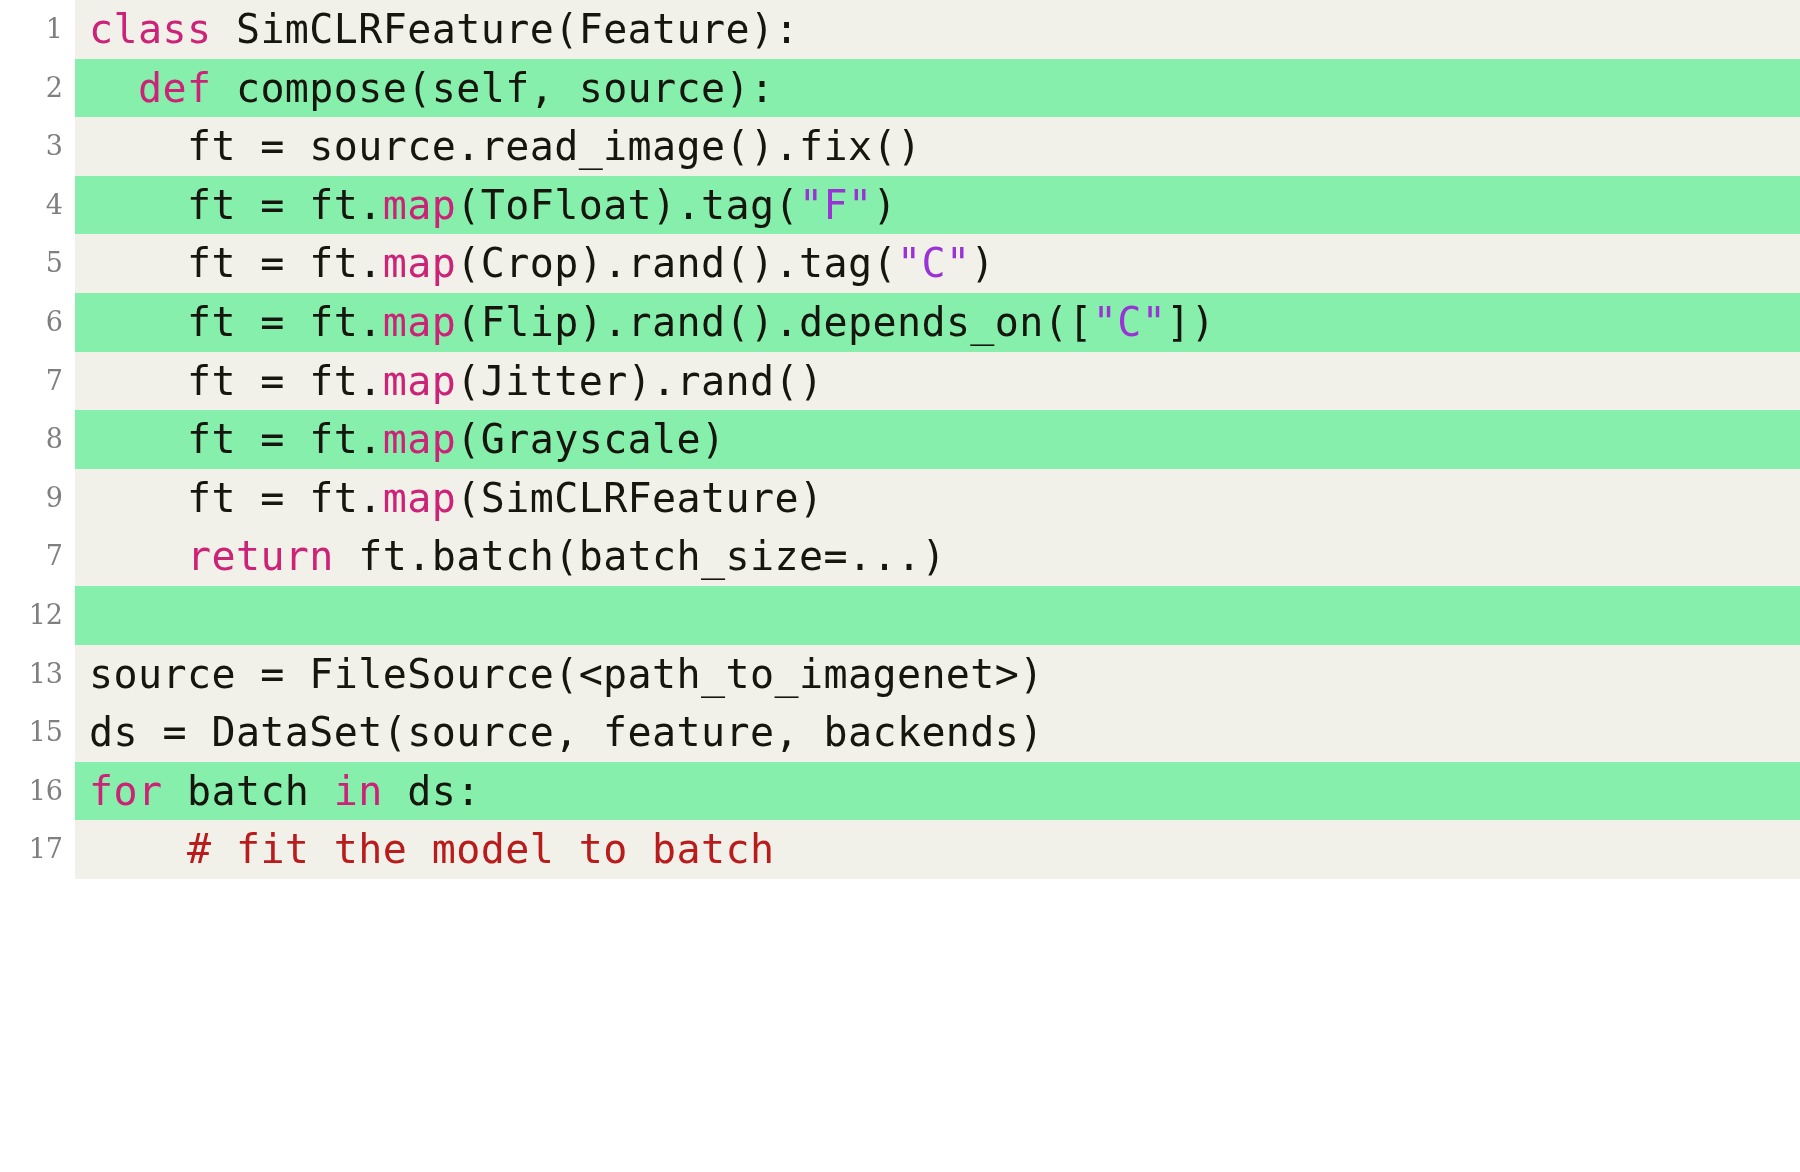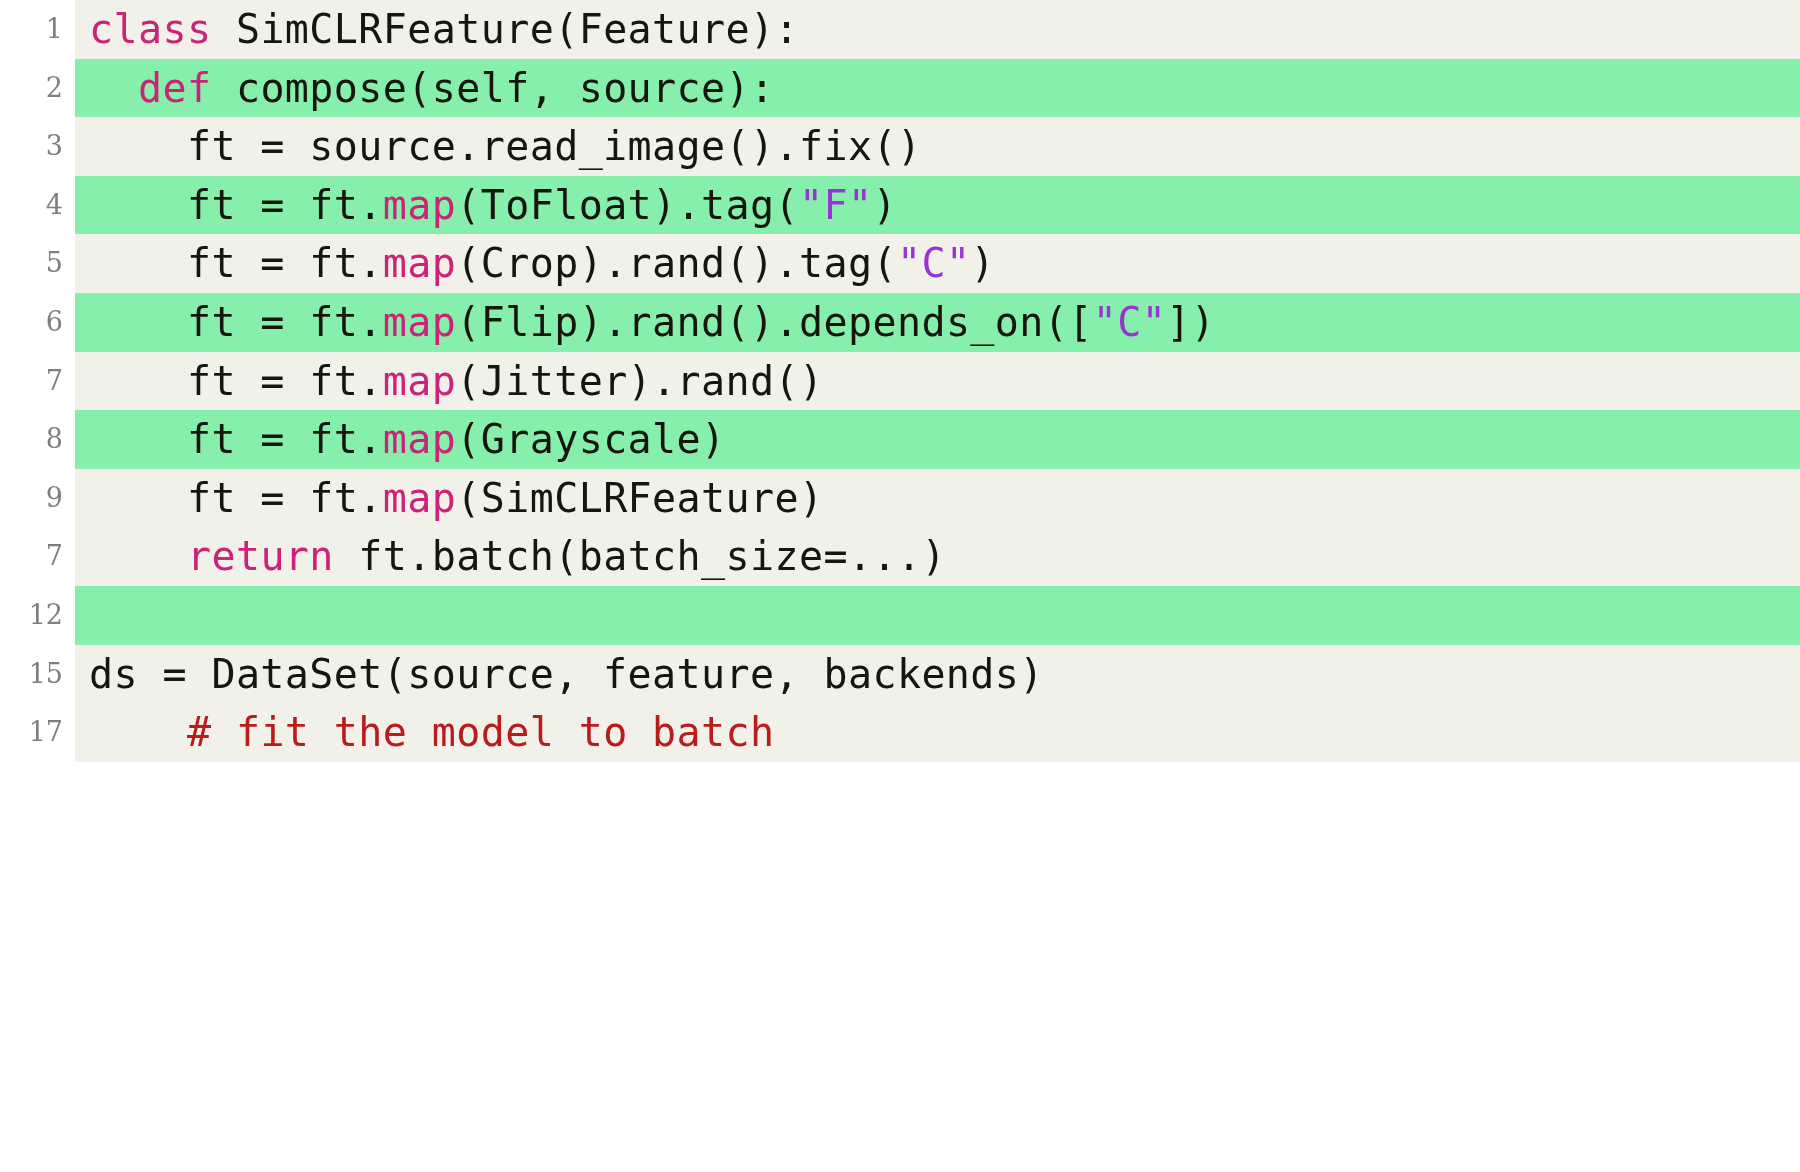--- a/index.html
+++ b/index.html
@@ -110,20 +110,28 @@
     </div>
     <div class="code-line">
       <div class="gutter">7</div>
       <div class="code-cell"><span class="tok-def">    </span><span class="tok-kw">return</span><span class="tok-def"> ft.batch(batch_size=...)</span></div>
     </div>
     <div class="code-line alt">
       <div class="gutter">12</div>
       <div class="code-cell"><span class="tok-def"></span></div>
     </div>
     <div class="code-line">
+      <div class="gutter">13</div>
+      <div class="code-cell"><span class="tok-def">source = FileSource(&lt;path_to_imagenet&gt;)</span></div>
+    </div>
+    <div class="code-line">
       <div class="gutter">15</div>
       <div class="code-cell"><span class="tok-def">ds = DataSet(source, feature, backends)</span></div>
+    </div>
+    <div class="code-line alt">
+      <div class="gutter">16</div>
+      <div class="code-cell"><span class="tok-kw">for</span><span class="tok-def"> batch </span><span class="tok-kw">in</span><span class="tok-def"> ds:</span></div>
     </div>
     <div class="code-line">
       <div class="gutter">17</div>
       <div class="code-cell"><span class="tok-def">    </span><span class="tok-com"># fit the model to batch</span></div>
     </div>
   </div>
 
 </body></html>

